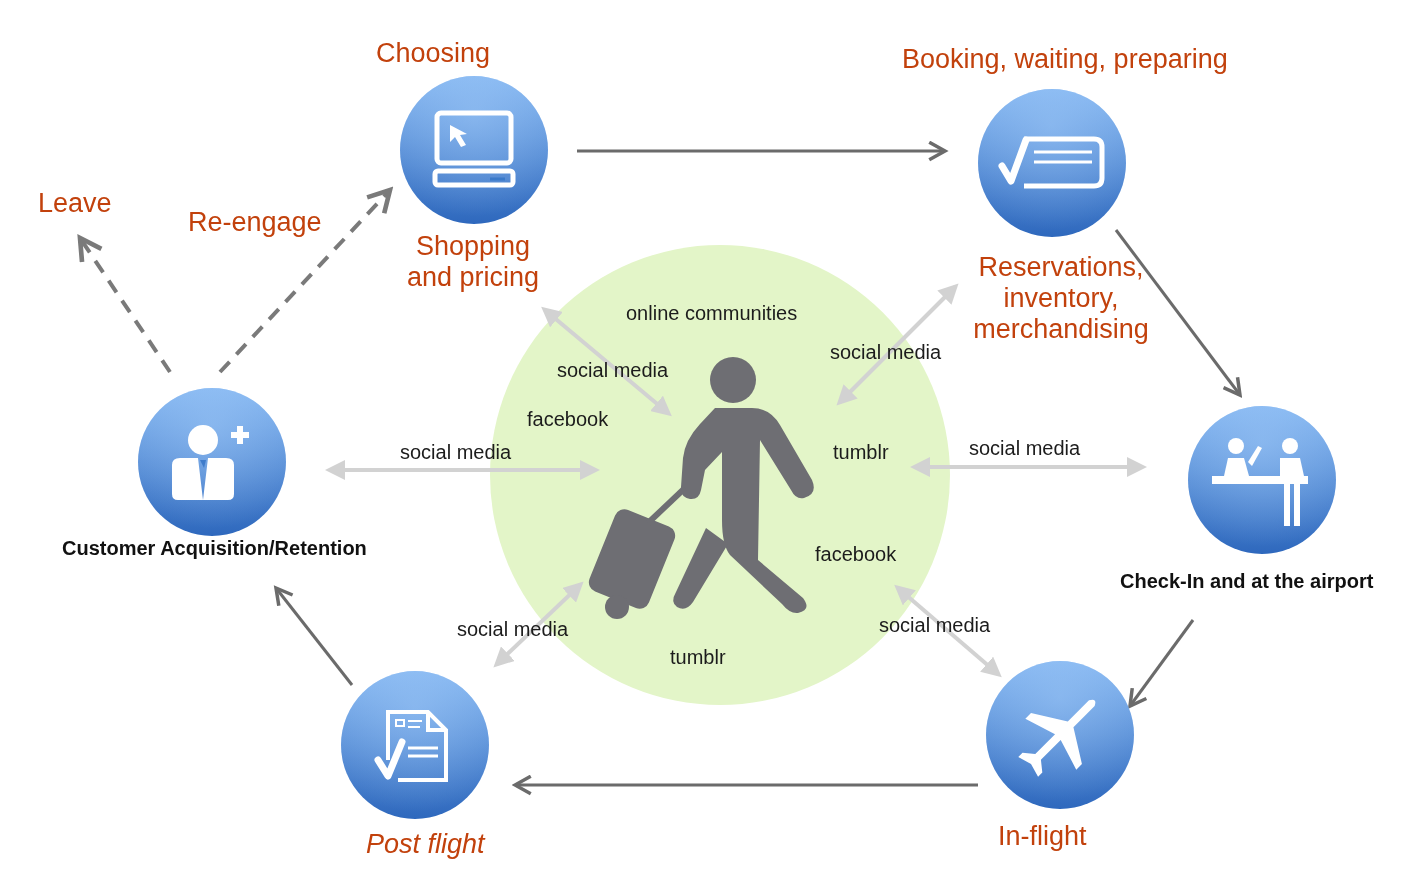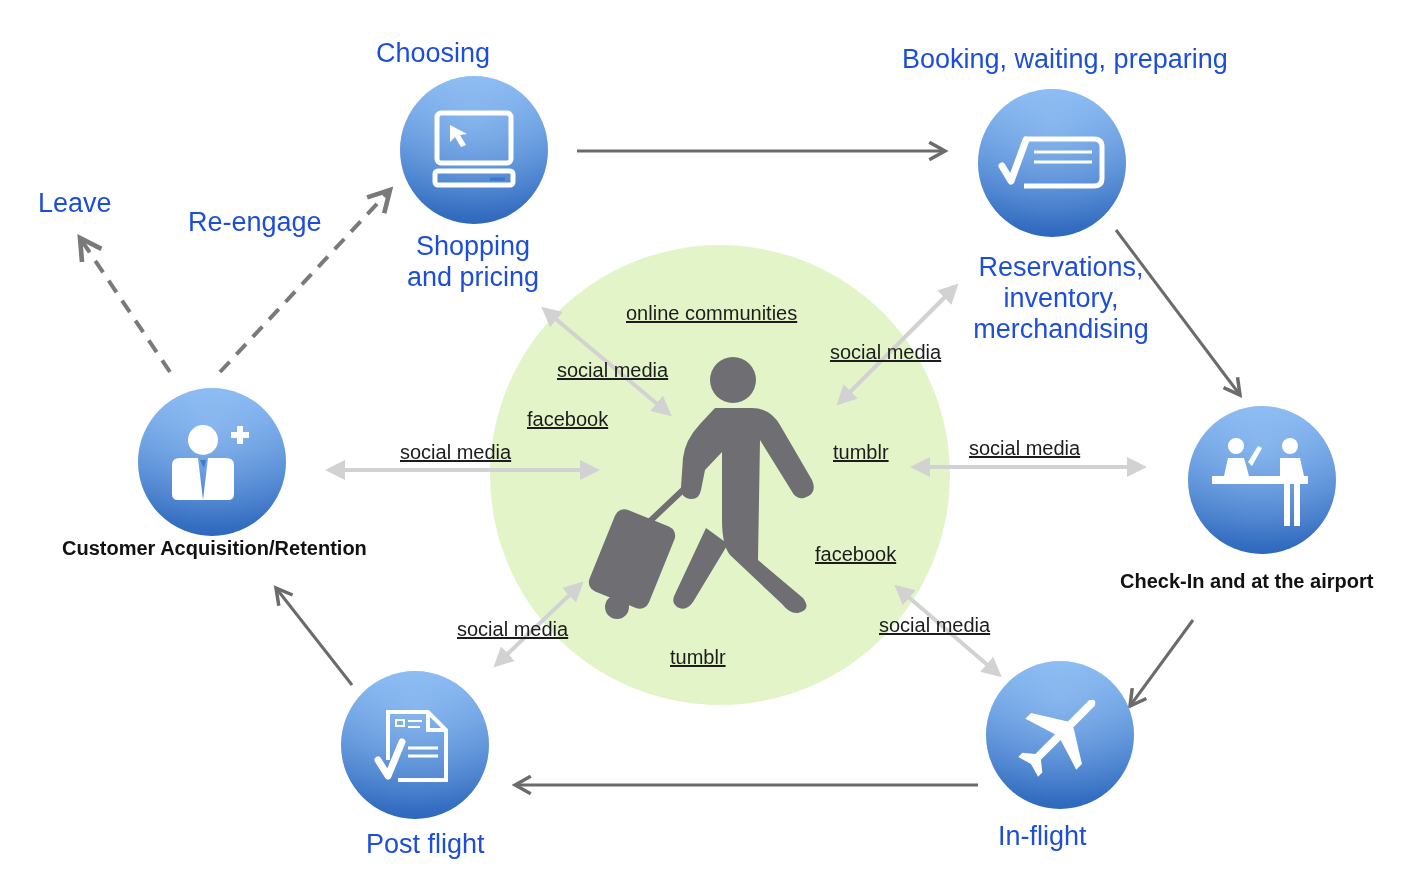--- a/index.html
+++ b/index.html
@@ -1,21 +1,21 @@
 <!DOCTYPE html>
 <html><head>
   <meta charset="utf-8">
   <style>
     html, body { margin: 0; padding: 0; background: #ffffff; }
     body { width: 1421px; height: 891px; position: relative; overflow: hidden; font-family: "Liberation Sans", sans-serif; color: #1a1a1a; }
     #diagram { position: absolute; left: 0; top: 0; }
-    .lbl { position: absolute; white-space: nowrap; font-family: "Liberation Sans", sans-serif; color: #1d4ed8; line-height: 1.15; }
+    .lbl { position: absolute; white-space: nowrap; font-family: "Liberation Sans", sans-serif; color: #c2410c; line-height: 1.15; }
     .stage { font-size: 27px; text-align: center; }
     .stage-bold { font-size: 20px; font-weight: bold; color: #111; }
-    .cloud { font-size: 20px; color: #1c1c1c; text-decoration: underline; }
+    .cloud { font-size: 20px; color: #1c1c1c; }
     .ml { white-space: pre-line; text-align: center; }
   </style>
 </head>
 <body>
 
 <svg id="diagram" width="1421" height="891" viewBox="0 0 1421 891">
   <defs>
     <linearGradient id="nodeGrad" x1="0" y1="0" x2="0" y2="1">
       <stop offset="0" stop-color="#86b8f2"></stop>
       <stop offset="1" stop-color="#2e68bd"></stop>
@@ -145,21 +145,21 @@
 <div class="lbl stage ml" style="left:398px; top:231px; width:150px;">Shopping
 and pricing</div>
 
 <div class="lbl stage" style="left:902px; top:44px;">Booking,  waiting,  preparing</div>
 <div class="lbl stage ml" style="left:966px; top:252px; width:190px;">Reservations,
 inventory,
 merchandising</div>
 
 <div class="lbl stage-bold" style="left:1120px; top:570px;">Check-In and at the airport</div>
 <div class="lbl stage" style="left:998px; top:821px;">In-flight</div>
-<div class="lbl stage" style="left:366px; top:829px;">Post flight</div>
+<div class="lbl stage" style="left:366px; top:829px;font-style:italic;">Post flight</div>
 <div class="lbl stage-bold" style="left:62px; top:537px;">Customer Acquisition/Retention</div>
 
 <div class="lbl stage" style="left:38px; top:188px;">Leave</div>
 <div class="lbl stage" style="left:188px; top:207px;">Re-engage</div>
 
 <div class="lbl cloud" style="left:626px; top:302px;">online communities</div>
 <div class="lbl cloud" style="left:527px; top:408px;">facebook</div>
 <div class="lbl cloud" style="left:833px; top:441px;">tumblr</div>
 <div class="lbl cloud" style="left:815px; top:543px;">facebook</div>
 <div class="lbl cloud" style="left:670px; top:646px;">tumblr</div>

